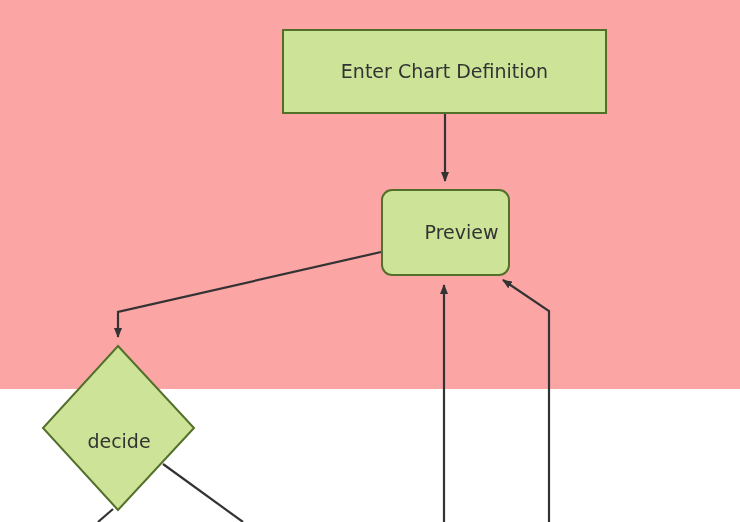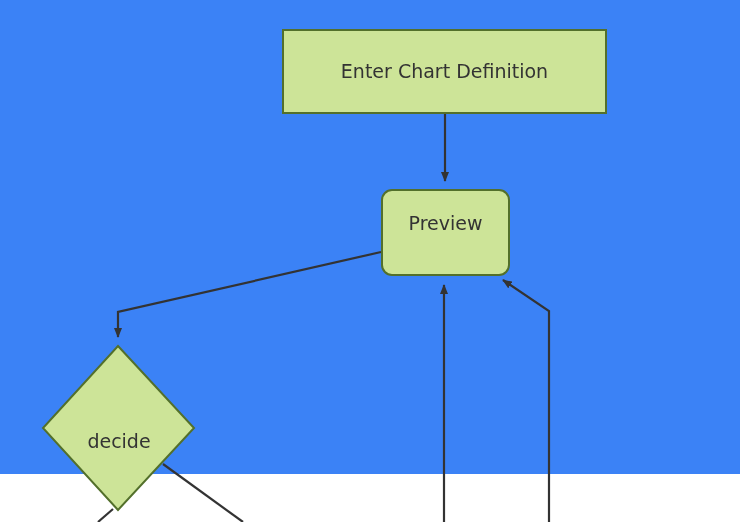--- a/index.html
+++ b/index.html
@@ -9,22 +9,22 @@
   }
   body {
     width: 740px;
     height: 522px;
     font-family: "DejaVu Sans", "Liberation Sans", sans-serif;
     overflow: hidden;
   }
   #flowchart {
     position: relative;
     width: 740px;
-    height: 474px;
-    background: #3b82f6;
+    height: 389px;
+    background: #fca5a5;
   }
   #flow-svg {
     position: absolute;
     top: 0;
     left: 0;
     width: 740px;
     height: 522px;
   }
   .node-label {
     position: absolute;
@@ -36,22 +36,23 @@
     pointer-events: none;
     line-height: 1;
   }
   .label-enter {
     left: 283px;
     top: 62px;
     width: 323px;
   }
   .label-preview {
     left: 382px;
-    top: 214px;
+    top: 223px;
     width: 127px;
+    padding-left: 16px;
   }
   .label-decide {
     left: 44px;
     top: 432px;
     width: 150px;
   }
 </style>
 </head>
 <body>
 

